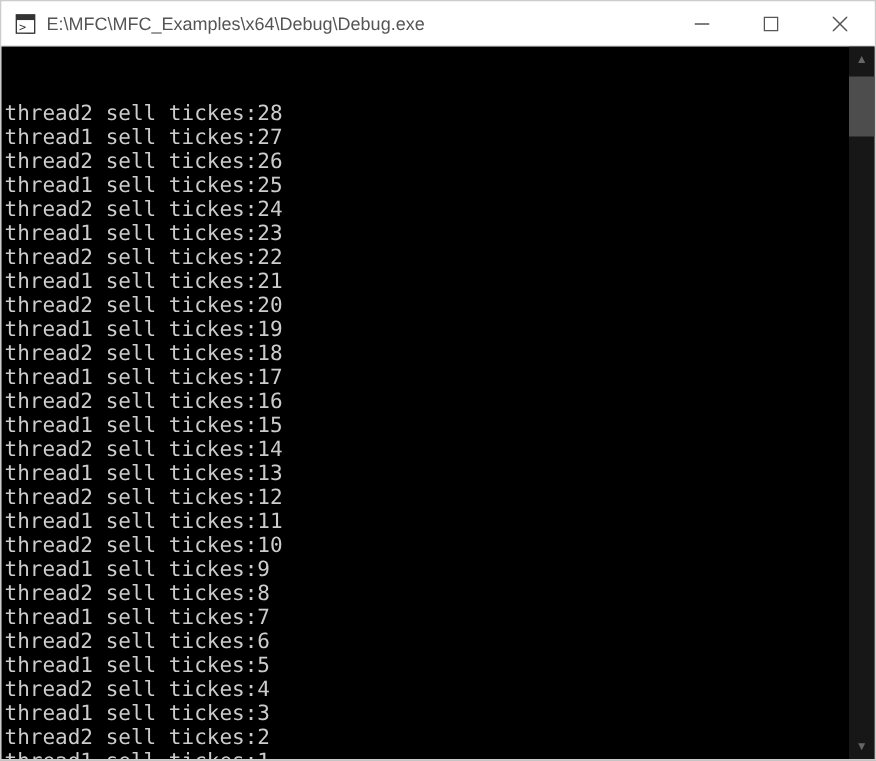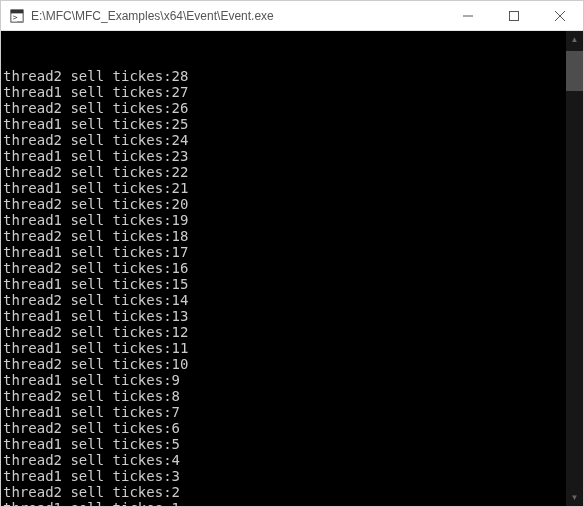--- a/index.html
+++ b/index.html
@@ -122,21 +122,21 @@
 
 <div class="window">
   <div class="titlebar">
     <div class="titlebar-icon">
       <svg viewBox="0 0 16 16">
         <rect x="1" y="1" width="14" height="14" fill="none" stroke="#333" stroke-width="1"></rect>
         <rect x="1" y="1" width="14" height="4" fill="#333"></rect>
         <text x="3" y="13" font-size="9" fill="#333" font-family="monospace">&gt;_</text>
       </svg>
     </div>
-    <div class="titlebar-text">E:\MFC\MFC_Examples\x64\Event\Event.exe</div>
+    <div class="titlebar-text">E:\MFC\MFC_Examples\x64\Debug\Debug.exe</div>
     <div class="titlebar-controls">
       <div class="titlebar-btn" title="Minimize">
         <svg width="10" height="10" viewBox="0 0 10 10">
             <line x1="0" y1="5" x2="10" y2="5" stroke="#555" stroke-width="1"></line>
           </svg>
       </div>
       <div class="titlebar-btn" title="Maximize">
         <svg width="10" height="10" viewBox="0 0 10 10">
             <rect x="0.5" y="0.5" width="9" height="9" fill="none" stroke="#555" stroke-width="1"></rect>
           </svg>

